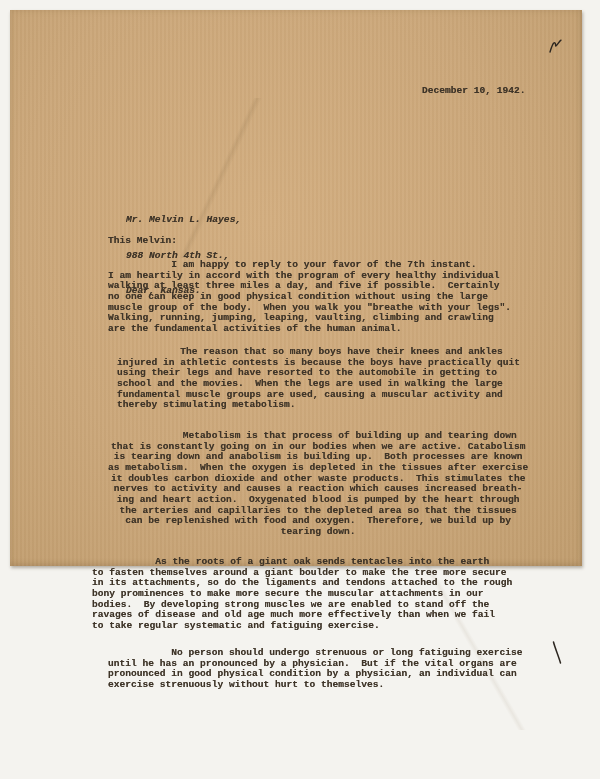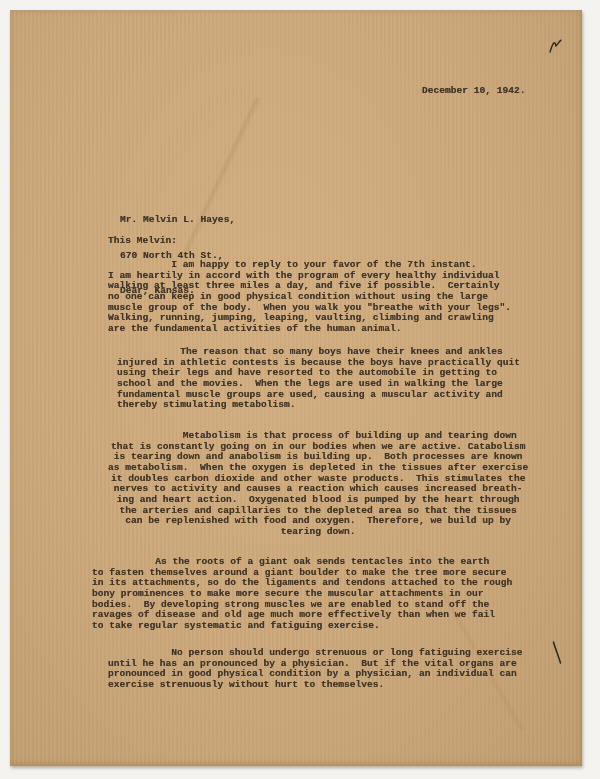--- a/index.html
+++ b/index.html
@@ -13,21 +13,21 @@
     position: relative;
     background: linear-gradient(180deg, #f3f2ee 0%, #f6f5f2 60%, #eceleb 100%);
     background-color: #f4f3ef;
     overflow: hidden;
   }
   .paper {
     position: absolute;
     left: 10px;
     top: 10px;
     width: 572px;
-    height: 756px;
+    height: 556px;
     background: radial-gradient(ellipse at 45% 38%, #d3ae80 0%, #cba77a 55%, #c09d6f 100%);
     box-shadow: inset -2px -3px 5px rgba(140,110,70,0.30),
                 inset 2px 2px 5px rgba(150,120,80,0.18),
                 1px 2px 3px rgba(100,90,75,0.45);
   }
   .paper::before {
     content: "";
     position: absolute;
     inset: 0;
     background: repeating-linear-gradient(90deg,
@@ -52,21 +52,21 @@
     font-family: "Liberation Mono", "DejaVu Sans Mono", monospace;
     font-size: 9.6px;
     line-height: 10.65px;
     font-weight: 700;
     color: #3e3428;
     white-space: pre;
     letter-spacing: 0;
     text-shadow: 0 0 0.6px rgba(62,52,40,0.60);
   }
   .date-line      { left: 412px; top: 76px;  }
-  .address-block  { left: 110px;  top: 180px; line-height: 11.9px; }
+  .address-block  { left: 116px;  top: 180px; line-height: 11.9px; font-style: italic; }
   .salutation     { left: 98px;  top: 226px; }
   .para-1         { left: 98px;  top: 250px; }
   .para-2         { left: 107px;  top: 337px; }
   .para-3         { left: 98px;  top: 421px; text-align: center; }
   .para-4         { left: 82px;  top: 547px; }
   .para-5         { left: 98px;  top: 638px; }
   .pen-mark {
     position: absolute;
   }
   .pen-mark-top    { left: 536px; top: 26px;  width: 22px; height: 22px; }
@@ -85,21 +85,21 @@
   </svg>
 
   <svg class="pen-mark pen-mark-margin" viewBox="0 0 14 26">
     <path d="M3.5 2 C5 8 8.5 16 10.5 23" fill="none" stroke="#2c2620" stroke-width="1.5" stroke-linecap="round"></path>
   </svg>
 
   <div class="typed date-line">December 10, 1942.</div>
 
   <div class="typed address-block">
     <div>Mr. Melvin L. Hayes,</div>
-    <div>670 North 4th St.,</div>
+    <div>988 North 4th St.,</div>
     <div>Dear, Kansas.</div>
   </div>
 
   <div class="typed salutation">This Melvin:</div>
 
   <div class="typed para-1">           I am happy to reply to your favor of the 7th instant.
 I am heartily in accord with the program of every healthy individual
 walking at least three miles a day, and five if possible.  Certainly
 no one can keep in good physical condition without using the large
 muscle group of the body.  When you walk you "breathe with your legs".

